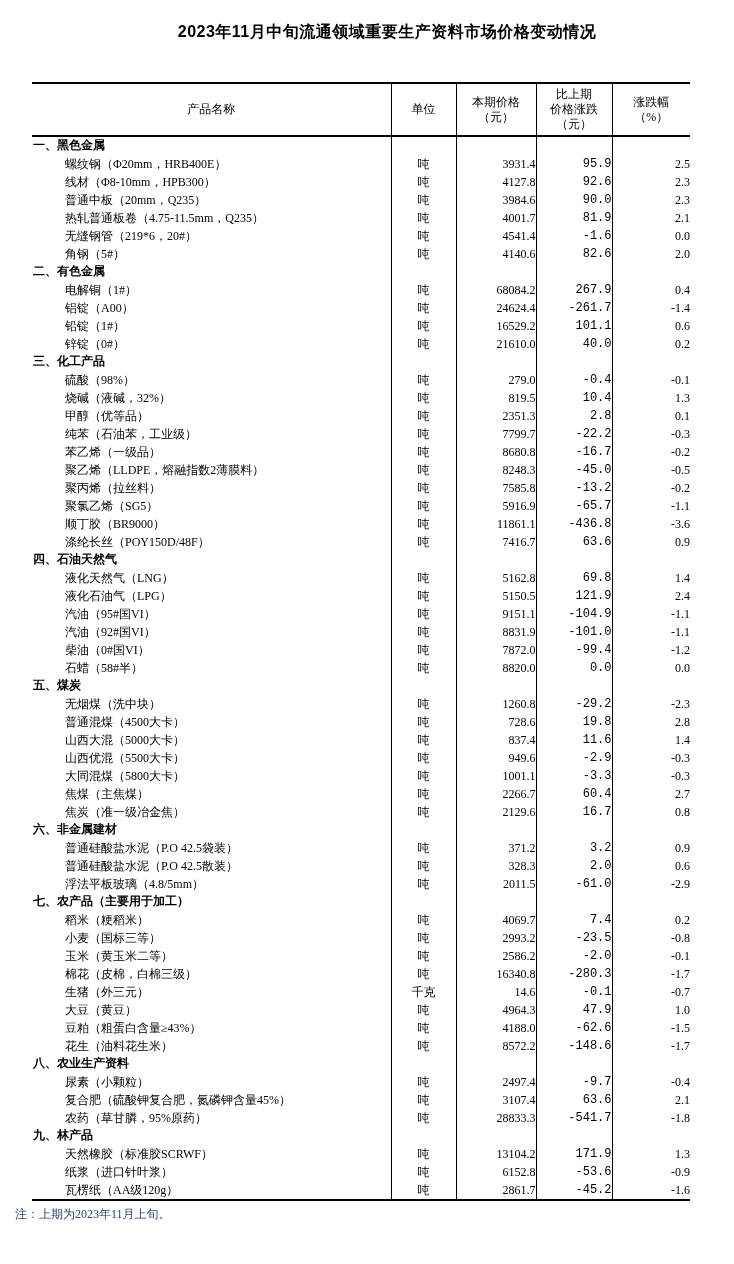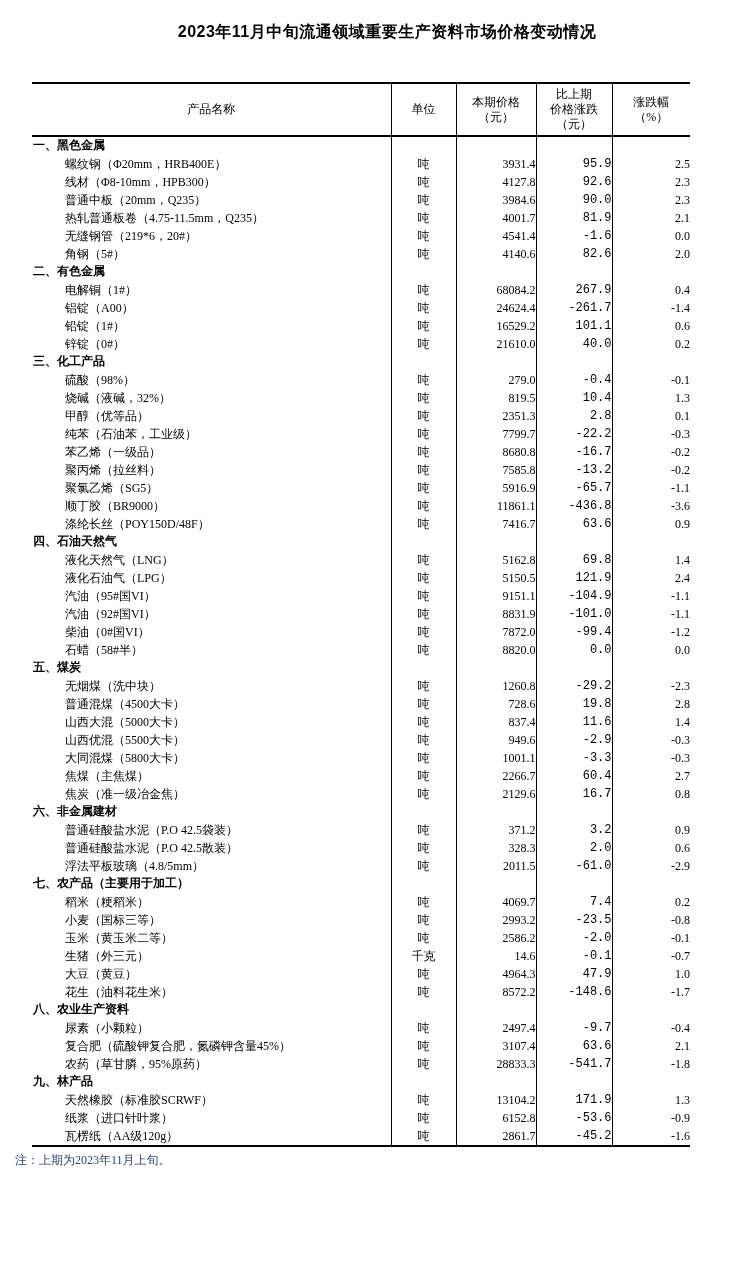--- a/index.html
+++ b/index.html
@@ -238,20 +238,27 @@
           <td class="cell-pct">-0.3</td>
         </tr>
         <tr>
           <td class="cell-product item-name">苯乙烯（一级品）</td>
           <td class="cell-unit">吨</td>
           <td class="cell-price">8680.8</td>
           <td class="cell-change">-16.7</td>
           <td class="cell-pct">-0.2</td>
         </tr>
         <tr>
+          <td class="cell-product item-name">聚乙烯（LLDPE，熔融指数2薄膜料）</td>
+          <td class="cell-unit">吨</td>
+          <td class="cell-price">8248.3</td>
+          <td class="cell-change">-45.0</td>
+          <td class="cell-pct">-0.5</td>
+        </tr>
+        <tr>
           <td class="cell-product item-name">聚丙烯（拉丝料）</td>
           <td class="cell-unit">吨</td>
           <td class="cell-price">7585.8</td>
           <td class="cell-change">-13.2</td>
           <td class="cell-pct">-0.2</td>
         </tr>
         <tr>
           <td class="cell-product item-name">聚氯乙烯（SG5）</td>
           <td class="cell-unit">吨</td>
           <td class="cell-price">5916.9</td>
@@ -425,36 +432,50 @@
           <td class="cell-price">2993.2</td>
           <td class="cell-change">-23.5</td>
           <td class="cell-pct">-0.8</td>
         </tr>
         <tr>
           <td class="cell-product item-name">玉米（黄玉米二等）</td>
           <td class="cell-unit">吨</td>
           <td class="cell-price">2586.2</td>
           <td class="cell-change">-2.0</td>
           <td class="cell-pct">-0.1</td>
+        </tr>
+        <tr>
+          <td class="cell-product item-name">棉花（皮棉，白棉三级）</td>
+          <td class="cell-unit">吨</td>
+          <td class="cell-price">16340.8</td>
+          <td class="cell-change">-280.3</td>
+          <td class="cell-pct">-1.7</td>
         </tr>
         <tr>
           <td class="cell-product item-name">生猪（外三元）</td>
           <td class="cell-unit">千克</td>
           <td class="cell-price">14.6</td>
           <td class="cell-change">-0.1</td>
           <td class="cell-pct">-0.7</td>
         </tr>
         <tr>
           <td class="cell-product item-name">大豆（黄豆）</td>
           <td class="cell-unit">吨</td>
           <td class="cell-price">4964.3</td>
           <td class="cell-change">47.9</td>
           <td class="cell-pct">1.0</td>
         </tr>
         <tr>
+          <td class="cell-product item-name">豆粕（粗蛋白含量≥43%）</td>
+          <td class="cell-unit">吨</td>
+          <td class="cell-price">4188.0</td>
+          <td class="cell-change">-62.6</td>
+          <td class="cell-pct">-1.5</td>
+        </tr>
+        <tr>
           <td class="cell-product item-name">花生（油料花生米）</td>
           <td class="cell-unit">吨</td>
           <td class="cell-price">8572.2</td>
           <td class="cell-change">-148.6</td>
           <td class="cell-pct">-1.7</td>
         </tr>
         <tr>
           <td class="cell-product section-name">八、农业生产资料</td>
           <td class="cell-unit"></td>
           <td class="cell-price"></td>

